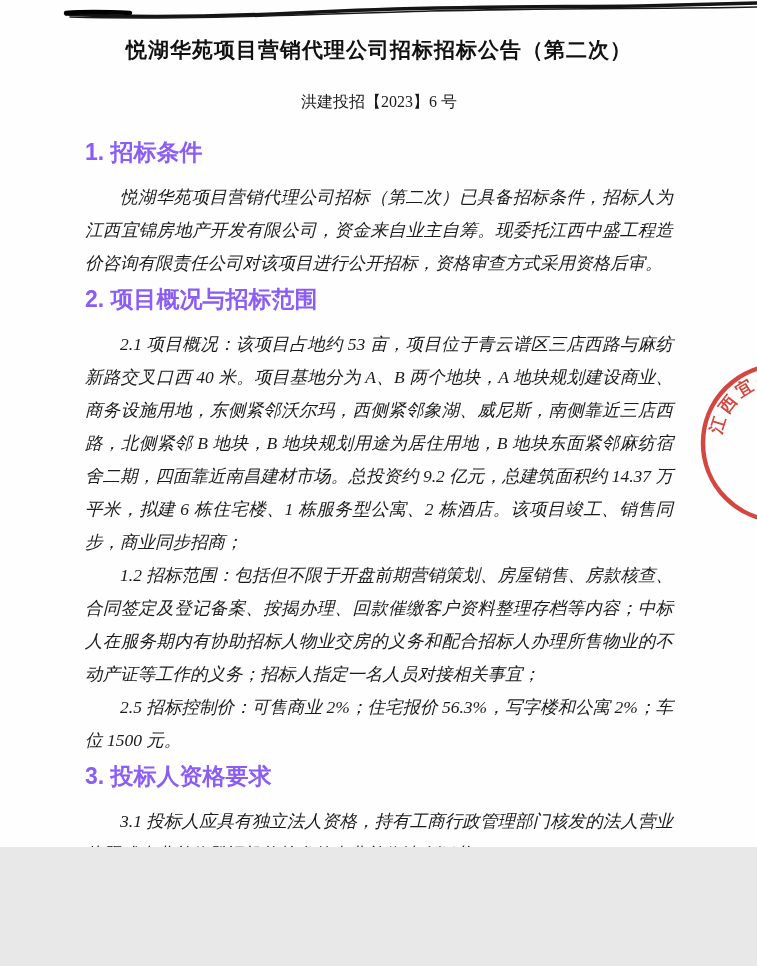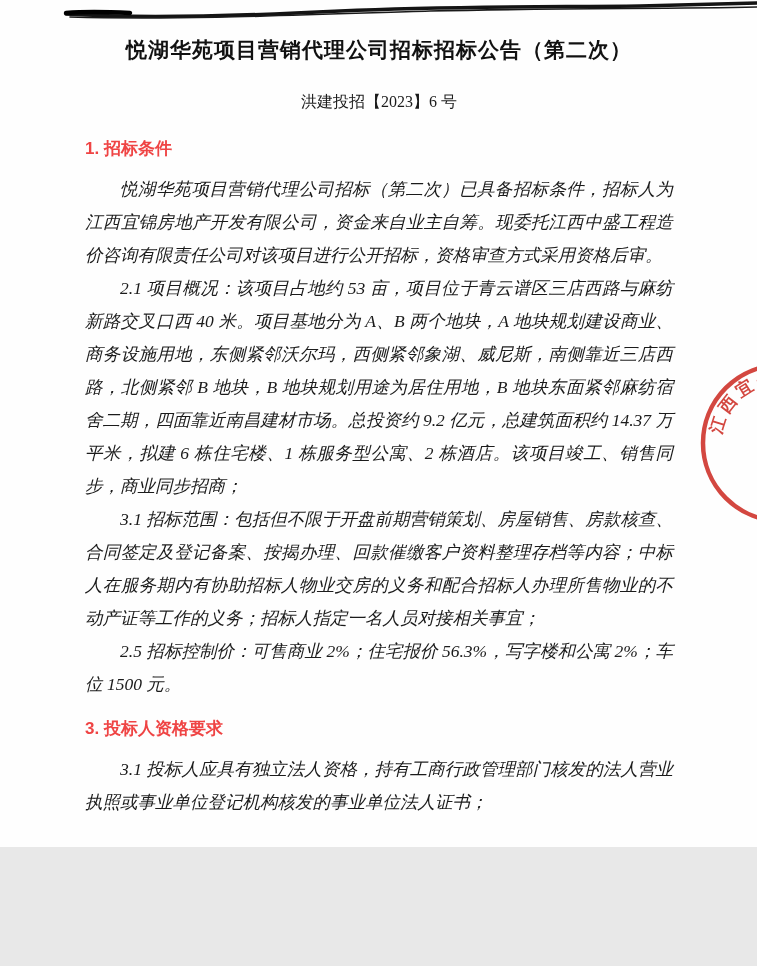--- a/index.html
+++ b/index.html
@@ -37,24 +37,24 @@
     color: #111;
   }
   .doc-number {
     font-size: 16px;
     text-align: center;
     margin: 16px 0 24px 0;
     color: #1b1b1b;
   }
   .section-heading {
     font-family: "Liberation Sans", "DejaVu Sans", sans-serif;
-    font-size: 17px;
+    font-size: 23px;
     font-weight: bold;
-    margin: 16px 0 13px 0;
-    color: #ef4444;
+    margin: 4px 0 13px 0;
+    color: #8b5cf6;
   }
   .body-para {
     font-size: 17.5px;
     line-height: 33px;
     margin: 0;
     text-indent: 2em;
     text-align: justify;
     text-align-last: left;
     word-break: break-all;
     font-style: italic;
@@ -82,22 +82,23 @@
 
   <div class="content">
 
     <h1 class="title">悦湖华苑项目营销代理公司招标招标公告（第二次）</h1>
 
     <div class="doc-number">洪建投招【2023】6 号</div>
 
     <h2 class="section-heading">1. 招标条件</h2>
     <p class="body-para">悦湖华苑项目营销代理公司招标（第二次）已具备招标条件，招标人为江西宜锦房地产开发有限公司，资金来自业主自筹。现委托江西中盛工程造价咨询有限责任公司对该项目进行公开招标，资格审查方式采用资格后审。</p>
 
+    <h2 class="section-heading">2. 项目概况与招标范围</h2>
     <p class="body-para">2.1 项目概况：该项目占地约 53 亩，项目位于青云谱区三店西路与麻纺新路交叉口西 40 米。项目基地分为 A、B 两个地块，A 地块规划建设商业、商务设施用地，东侧紧邻沃尔玛，西侧紧邻象湖、威尼斯，南侧靠近三店西路，北侧紧邻 B 地块，B 地块规划用途为居住用地，B 地块东面紧邻麻纺宿舍二期，四面靠近南昌建材市场。总投资约 9.2 亿元，总建筑面积约 14.37 万平米，拟建 6 栋住宅楼、1 栋服务型公寓、2 栋酒店。该项目竣工、销售同步，商业同步招商；</p>
-    <p class="body-para">3.1 招标范围：包括但不限于开盘前期营销策划、房屋销售、房款核查、合同签定及登记备案、按揭办理、回款催缴客户资料整理存档等内容；中标人在服务期内有协助招标人物业交房的义务和配合招标人办理所售物业的不动产证等工作的义务；招标人指定一名人员对接相关事宜；</p>
+    <p class="body-para">1.2 招标范围：包括但不限于开盘前期营销策划、房屋销售、房款核查、合同签定及登记备案、按揭办理、回款催缴客户资料整理存档等内容；中标人在服务期内有协助招标人物业交房的义务和配合招标人办理所售物业的不动产证等工作的义务；招标人指定一名人员对接相关事宜；</p>
     <p class="body-para">2.5 招标控制价：可售商业 2%；住宅报价 56.3%，写字楼和公寓 2%；车位 1500 元。</p>
 
     <h2 class="section-heading">3. 投标人资格要求</h2>
     <p class="body-para">3.1 投标人应具有独立法人资格，持有工商行政管理部门核发的法人营业执照或事业单位登记机构核发的事业单位法人证书；</p>
 
   </div>
 
   <svg class="seal" width="170" height="170" viewBox="0 0 170 170">
     <defs>
       <path id="seal-arc" d="M 25 85 A 60 60 0 1 1 145 85 A 60 60 0 1 1 25 85" fill="none"></path>

